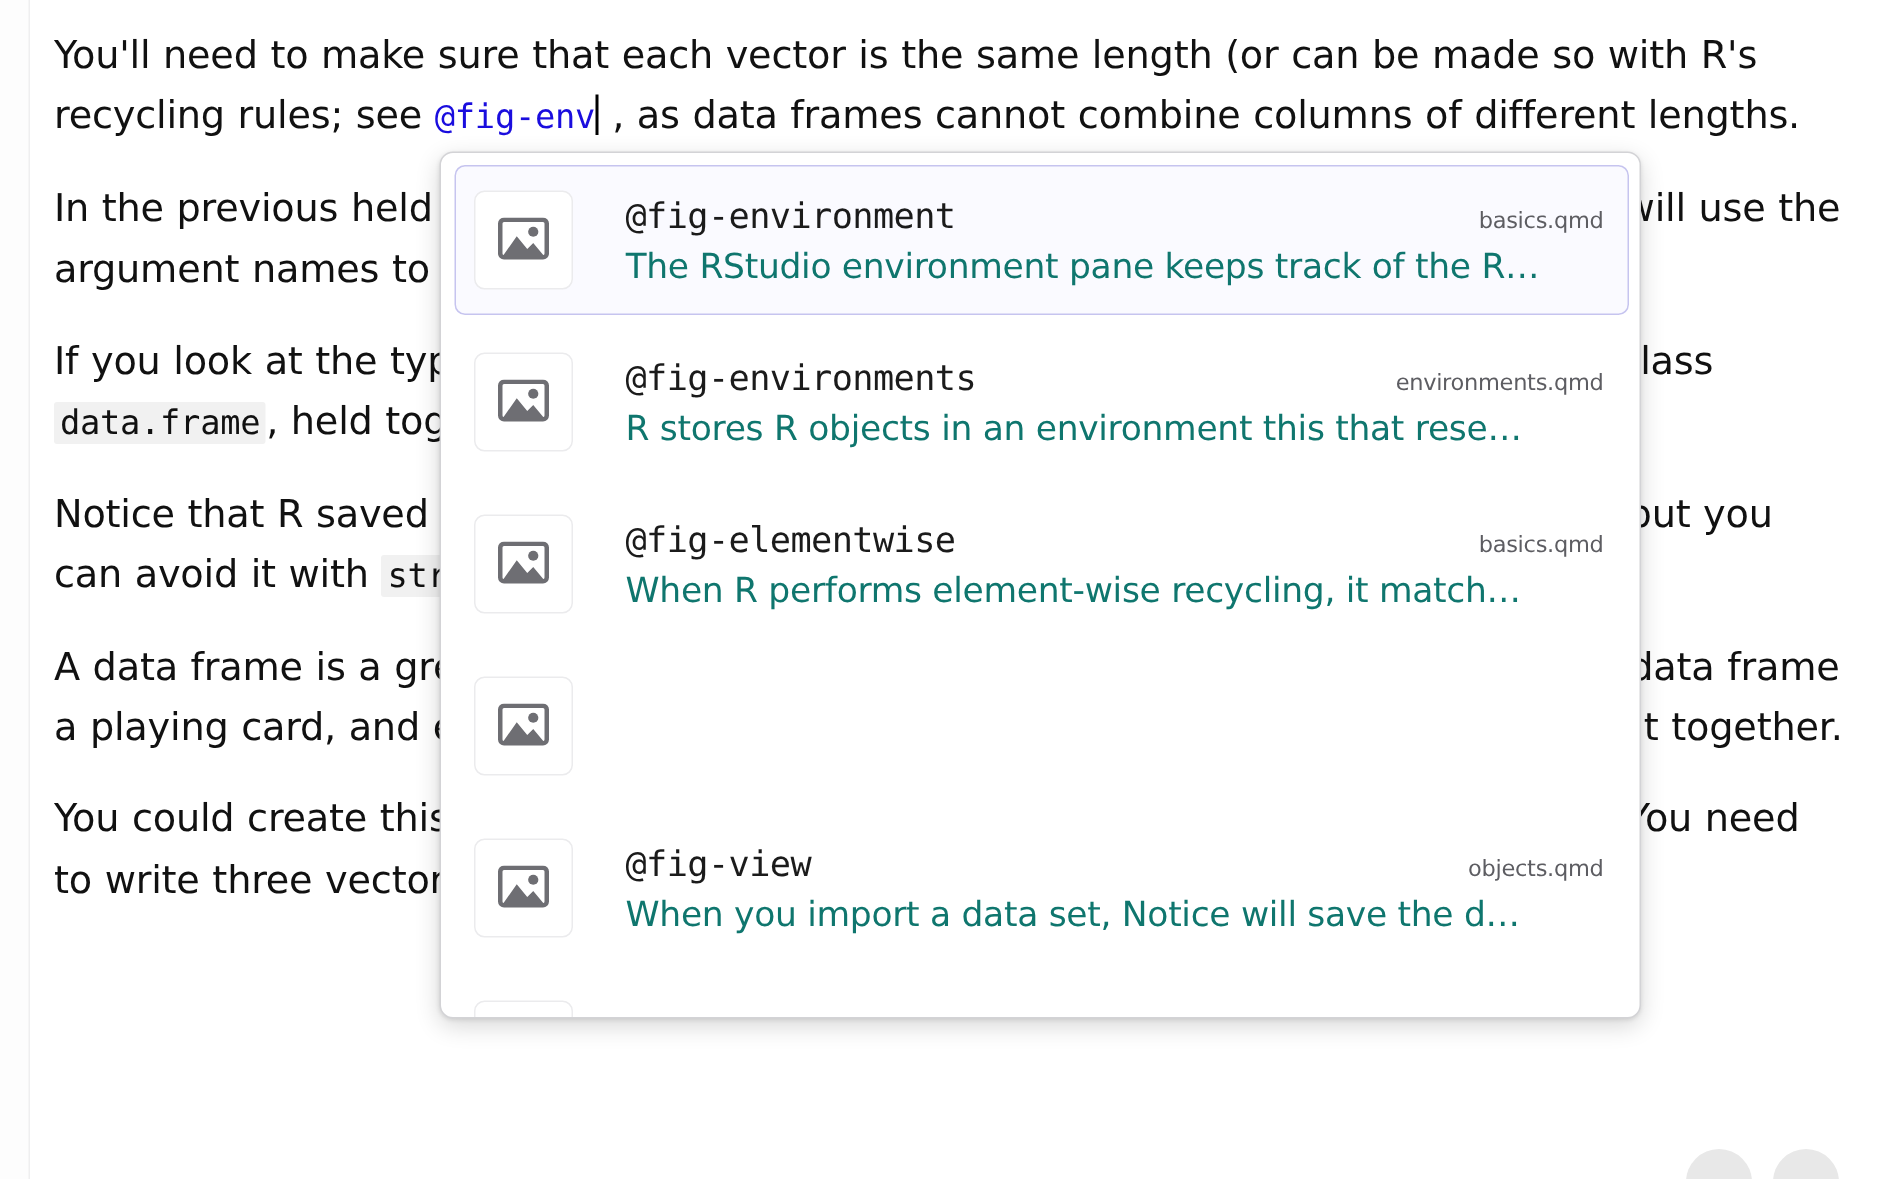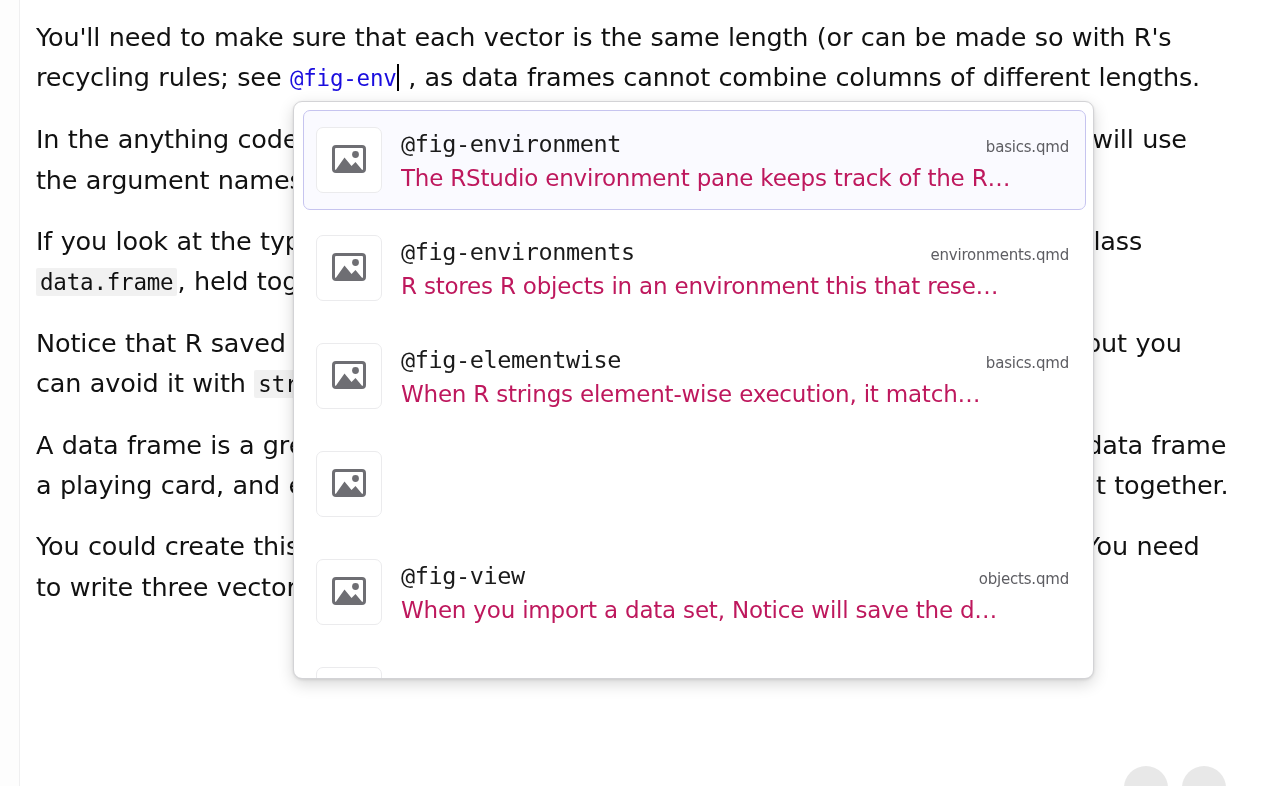--- a/index.html
+++ b/index.html
@@ -98,21 +98,21 @@
   #completion-list {
     position: absolute;
     left: 0; top: 0;
     width: 801px;
     padding: 8px 9px 0 9px;
   }
 
   .completion-item {
     display: flex;
     align-items: center;
-    gap: 19px;
+    gap: 35px;
     height: 100px;
     padding: 0 16px 0 12px;
     border: 1px solid transparent;
     border-radius: 7px;
     margin-bottom: 8px;
     background: transparent;
   }
 
   .completion-item.selected {
     background: #fafaff;
@@ -157,21 +157,21 @@
     font-family: "DejaVu Sans", "Liberation Sans", sans-serif;
     font-size: 15px;
     color: #5d5d62;
     white-space: nowrap;
     letter-spacing: -0.2px;
   }
 
   .item-desc {
     margin-top: 7px;
     font-size: 23px;
-    color: #be185d;
+    color: #0f766e;
     letter-spacing: -0.2px;
     white-space: nowrap;
     overflow: hidden;
     text-overflow: clip;
   }
 
   
   .fab {
     position: absolute;
     width: 44px;
@@ -190,21 +190,21 @@
 
   <div id="gutter"></div>
 
   <div id="doc">
 
     <p class="para">
       <span>You'll need to make sure that each vector is the same length (or can be made so with R's recycling rules; see </span><span class="xref">@fig-env</span><span class="caret"></span><span> , as data frames cannot combine columns of different lengths.</span>
     </p>
 
     <p class="para">
-      <span>In the anything code </span><code class="inline">value</code><span>, but you can name the arguments anything you like. R will use the argument names to label the columns.</span>
+      <span>In the previous held </span><code class="inline">value</code><span>, but you can name the arguments anything you like. R will use the argument names to label the columns.</span>
     </p>
 
     <p class="para">
       <span>If you look at the type of a data frame you will see that a data frame is a list with class </span><code class="inline">data.frame</code><span>, held together by a list (or data frame) with vectors.</span>
     </p>
 
     <p class="para">
       <span>Notice that R saved the character strings as factors! It is not a very big deal here, but you can avoid it with </span><code class="inline">stringsAsFactors = FALSE</code><span>.</span>
     </p>
 
@@ -258,21 +258,21 @@
               <rect x="1.5" y="1.5" width="31" height="25" rx="2.5" ry="2.5" fill="none" stroke="#6e6e73" stroke-width="3"></rect>
               <circle cx="23.5" cy="9.5" r="3.4" fill="#6e6e73"></circle>
               <path d="M3 26 L12.5 12.5 L19.5 21 L23.5 17 L31 26 Z" fill="#6e6e73"></path>
             </svg>
           </div>
           <div class="item-body">
             <div class="item-row-top">
               <span class="item-id">@fig-elementwise</span>
               <span class="item-file">basics.qmd</span>
             </div>
-            <div class="item-desc">When R strings element-wise execution, it match…</div>
+            <div class="item-desc">When R performs element-wise recycling, it match…</div>
           </div>
         </div>
         <div class="completion-item">
           <div class="thumb">
             <svg width="34" height="30" viewBox="0 0 34 30" aria-hidden="true">
               <rect x="1.5" y="1.5" width="31" height="25" rx="2.5" ry="2.5" fill="none" stroke="#6e6e73" stroke-width="3"></rect>
               <circle cx="23.5" cy="9.5" r="3.4" fill="#6e6e73"></circle>
               <path d="M3 26 L12.5 12.5 L19.5 21 L23.5 17 L31 26 Z" fill="#6e6e73"></path>
             </svg>
           </div>

